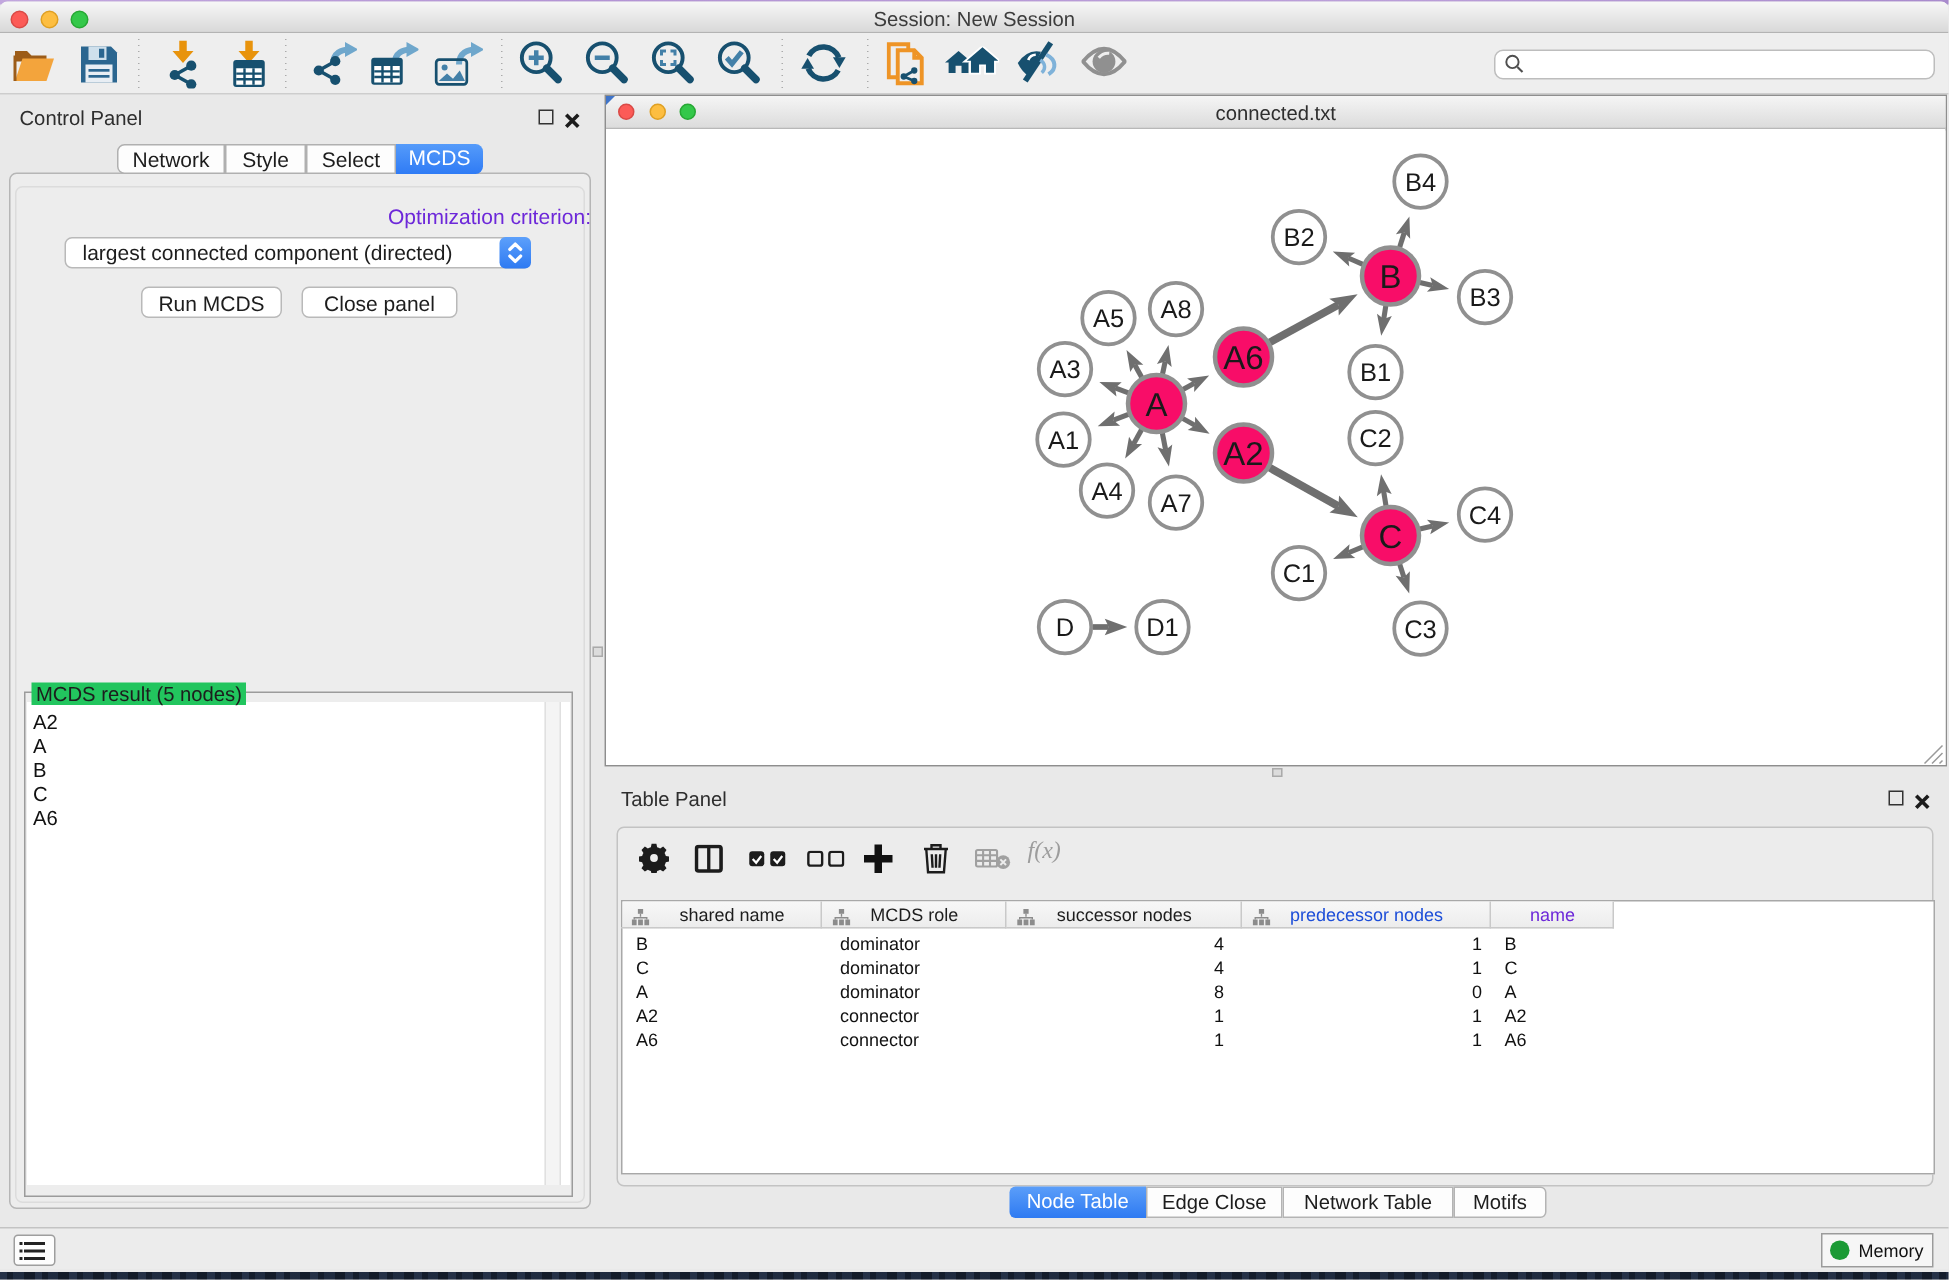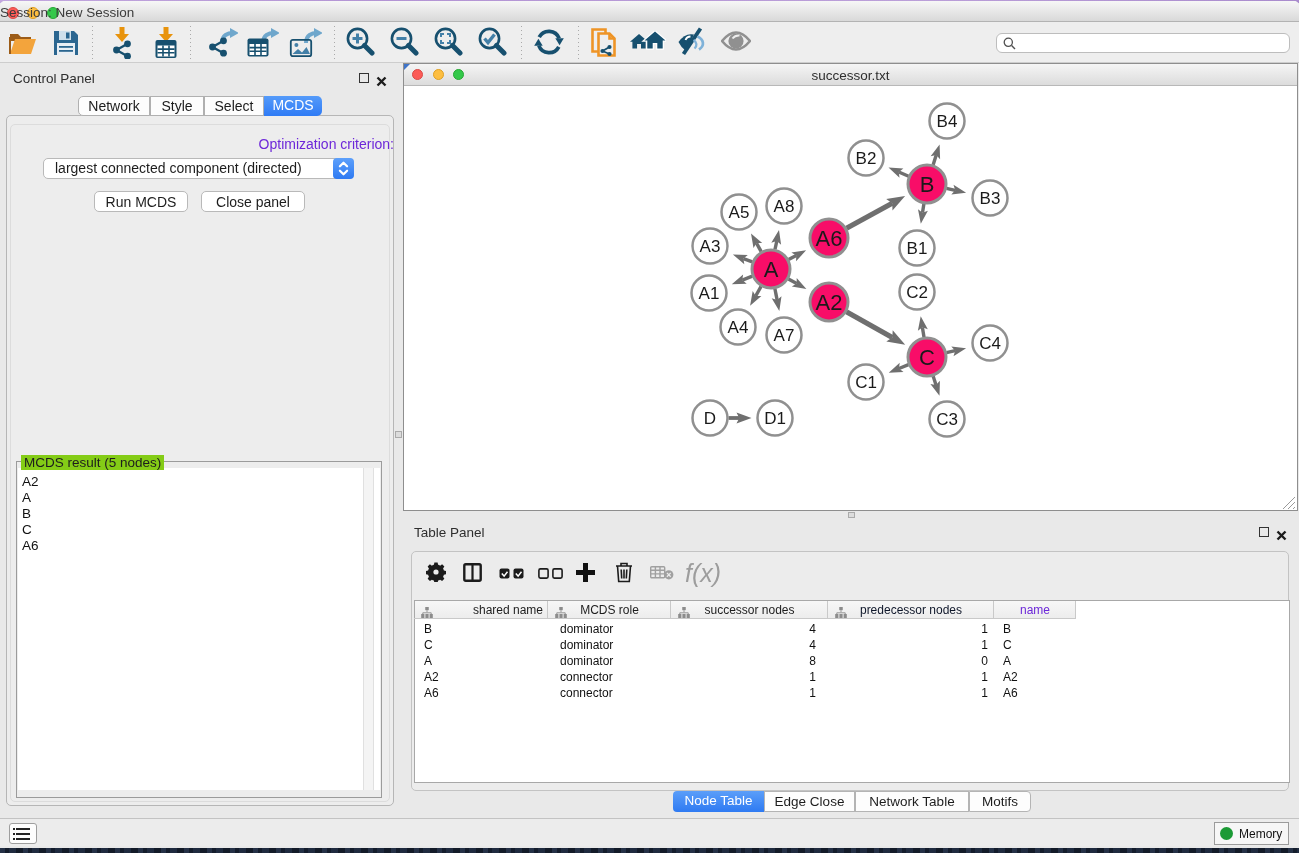--- a/index.html
+++ b/index.html
@@ -7,21 +7,21 @@
 .txt{white-space:nowrap}
 </style></head><body>
 <div class="abs" style="left:0;top:0;width:1299px;height:3px;background:linear-gradient(90deg,#c2a7de,#b394d4 30%,#bb9fd9 70%,#a98bcd)"></div>
 <div class="abs" style="left:0;top:848px;width:1299px;height:5px;background:#1a2538"></div>
 <div class="abs" style="left:0;top:848px;width:1299px;height:5px;background:repeating-linear-gradient(90deg,rgba(110,130,170,0.13) 0 5px,rgba(0,0,0,0.22) 5px 9px,rgba(100,120,160,0.07) 9px 16px,rgba(0,0,0,0.28) 16px 23px)"></div>
 <div class="abs" style="left:0;top:1px;width:1299px;height:845px;background:#e9e9e9;border-radius:5px 5px 0 0"></div>
 <div class="abs" style="left:0;top:1px;width:1299px;height:21px;border-radius:5px 5px 0 0;background:linear-gradient(#f7f7f7,#d9d9d9);border-bottom:1px solid #b3b3b3"></div>
 <div class="abs" style="left:7px;top:7px;width:12px;height:12px;border-radius:50%;background:#fc5b57;border:1px solid #d94a46"></div>
 <div class="abs" style="left:27px;top:7px;width:12px;height:12px;border-radius:50%;background:#fdbe41;border:1px solid #dfa023"></div>
 <div class="abs" style="left:47px;top:7px;width:12px;height:12px;border-radius:50%;background:#34c84a;border:1px solid #27a834"></div>
-<div class="abs txt" style="left:0;top:5px;width:1299px;height:16px;text-align:left;font-size:13.5px;color:#3c3c3c">Session: New Session</div>
+<div class="abs txt" style="left:0;top:5px;width:1299px;height:16px;text-align:center;font-size:13.5px;color:#3c3c3c">Session: New Session</div>
 <div class="abs" style="left:0;top:22px;width:1299px;height:41px;background:#eeeeee;border-bottom:1px solid #cdcdcd"></div>
 <div class="abs" style="left:92px;top:26px;width:1px;height:33px;background:repeating-linear-gradient(#aaa 0 1px,transparent 1px 4px)"></div>
 <div class="abs" style="left:190px;top:26px;width:1px;height:33px;background:repeating-linear-gradient(#aaa 0 1px,transparent 1px 4px)"></div>
 <div class="abs" style="left:334px;top:26px;width:1px;height:33px;background:repeating-linear-gradient(#aaa 0 1px,transparent 1px 4px)"></div>
 <div class="abs" style="left:521px;top:26px;width:1px;height:33px;background:repeating-linear-gradient(#aaa 0 1px,transparent 1px 4px)"></div>
 <div class="abs" style="left:578px;top:26px;width:1px;height:33px;background:repeating-linear-gradient(#aaa 0 1px,transparent 1px 4px)"></div>
 <div class="abs" style="left:8px;top:29px"><svg width="30" height="28" viewBox="0 0 30 28">
 <path d="M2 5 h8 l3 3 h10 v4 h-21 z" fill="#9c5c18"></path>
 <path d="M2 25 L7 10 H28 L23 25 z" fill="#f3a43c"></path>
 <path d="M2 25 L2 8" stroke="#9c5c18" stroke-width="2"></path>
@@ -163,37 +163,37 @@
 <div class="abs" style="left:264px;top:96px;width:58px;height:20px;background:linear-gradient(#559bfa,#2f7bf5);border:none;border-radius:0 5px 5px 0;font-size:14px;color:#fff;text-align:center;line-height:19px;z-index:3">MCDS</div>
 <div class="abs txt" style="left:0px;top:136px;width:394px;text-align:right;font-size:14px;color:#6d28d9">Optimization criterion:</div>
 <div class="abs" style="left:43px;top:158px;width:311px;height:21px;background:#fff;border:1px solid #b9b9b9;border-radius:5px"></div>
 <div class="abs txt" style="left:55px;top:160px;font-size:14px;color:#1d1d1d">largest connected component (directed)</div>
 <div class="abs" style="left:333px;top:158px;width:21px;height:21px;background:linear-gradient(#5da0fb,#2e7af2);border-radius:4px"><svg width="21" height="21" viewBox="0 0 21 21">
       <path d="M6.9 8.3 L10.5 4.7 L14.1 8.3 M6.9 12.7 L10.5 16.3 L14.1 12.7" stroke="#fff" stroke-width="2.2" fill="none" stroke-linecap="round" stroke-linejoin="round"></path>
     </svg></div>
 <div class="abs" style="left:94px;top:191px;width:94px;height:21px;background:#fff;border:1px solid #b9b9b9;border-radius:5px;font-size:14px;color:#1d1d1d;text-align:center;line-height:20px">Run MCDS</div>
 <div class="abs" style="left:201px;top:191px;width:104px;height:21px;background:#fff;border:1px solid #b9b9b9;border-radius:5px;font-size:14px;color:#1d1d1d;text-align:center;line-height:20px">Close panel</div>
 <div class="abs" style="left:16px;top:461px;width:366px;height:337px;border:1px solid #9b9b9b"></div>
-<div class="abs txt" style="left:21px;top:455px;background:#84cc16;padding:0 3px;font-size:13.5px;color:#1d1d1d;z-index:2">MCDS result (5 nodes)</div>
+<div class="abs txt" style="left:21px;top:455px;background:#22c55e;padding:0 3px;font-size:13.5px;color:#1d1d1d;z-index:2">MCDS result (5 nodes)</div>
 <div class="abs" style="left:18px;top:468px;width:362px;height:322px;background:#fff"></div>
 <div class="abs" style="left:363px;top:468px;width:11px;height:322px;background:#f4f4f4;border-left:1px solid #e0e0e0;border-right:1px solid #e0e0e0"></div>
 <div class="abs txt" style="left:22px;top:474px;font-size:13.5px;color:#111">A2</div>
 <div class="abs txt" style="left:22px;top:490px;font-size:13.5px;color:#111">A</div>
 <div class="abs txt" style="left:22px;top:506px;font-size:13.5px;color:#111">B</div>
 <div class="abs txt" style="left:22px;top:522px;font-size:13.5px;color:#111">C</div>
 <div class="abs txt" style="left:22px;top:538px;font-size:13.5px;color:#111">A6</div>
 <div class="abs" style="left:395px;top:431px;width:7px;height:7px;background:#dcdcdc;border:1px solid #aaa"></div>
 <div class="abs" style="left:848px;top:512px;width:7px;height:6px;background:#dcdcdc;border:1px solid #aaa"></div>
 <div class="abs" style="left:403px;top:63px;width:895px;height:448px;background:#fff;border:1px solid #8e8e8e"></div>
 <div class="abs" style="left:404px;top:64px;width:893px;height:22px;background:linear-gradient(#f5f5f5,#dcdcdc);border-bottom:1px solid #b8b8b8"></div>
 <div class="abs" style="left:404px;top:64px;width:0;height:0;border-left:6px solid #3f74c9;border-bottom:6px solid transparent"></div>
 <div class="abs" style="left:412px;top:69px;width:11px;height:11px;border-radius:50%;background:#fc5b57;border:1px solid #d94a46"></div>
 <div class="abs" style="left:433px;top:69px;width:11px;height:11px;border-radius:50%;background:#fdbe41;border:1px solid #dfa023"></div>
 <div class="abs" style="left:453px;top:69px;width:11px;height:11px;border-radius:50%;background:#34c84a;border:1px solid #27a834"></div>
-<div class="abs txt" style="left:404px;top:68px;width:893px;text-align:center;font-size:13.5px;color:#2e2e2e">successor.txt</div>
+<div class="abs txt" style="left:404px;top:68px;width:893px;text-align:center;font-size:13.5px;color:#2e2e2e">connected.txt</div>
 <div class="abs" style="left:404px;top:87px;width:893px;height:423px;background:#fff;overflow:hidden">
     <svg width="893" height="424" viewBox="0 0 893 424" xmlns="http://www.w3.org/2000/svg" style="position:absolute;left:0;top:0">
 <line x1="357.2" y1="164.6" x2="352.5" y2="156.1" stroke="#6f6f6f" stroke-width="3.4"></line>
 <polygon points="347.0,146.4 358.2,156.1 352.5,156.1 349.5,161.0" fill="#6f6f6f"></polygon>
 <line x1="371.0" y1="162.4" x2="372.8" y2="154.0" stroke="#6f6f6f" stroke-width="3.4"></line>
 <polygon points="375.0,143.0 377.1,157.7 372.8,154.0 367.3,155.7" fill="#6f6f6f"></polygon>
 <line x1="348.3" y1="174.9" x2="339.4" y2="171.6" stroke="#6f6f6f" stroke-width="3.4"></line>
 <polygon points="328.9,167.6 343.8,167.9 339.4,171.6 340.3,177.3" fill="#6f6f6f"></polygon>
 <line x1="348.3" y1="189.2" x2="338.3" y2="193.1" stroke="#6f6f6f" stroke-width="3.4"></line>
 <polygon points="327.8,197.2 339.1,187.4 338.3,193.1 342.7,196.8" fill="#6f6f6f"></polygon>
@@ -317,34 +317,34 @@
       </g>
     </svg></div>
 <div class="abs" style="left:650px;top:566px"><svg width="24" height="14" viewBox="0 0 24 14">
       <g fill="none" stroke="#a0a0a0" stroke-width="1.4">
 <rect x="0.7" y="0.7" width="14" height="11" rx="1"></rect>
         <path d="M0.7 4.2 h14 M0.7 7.9 h14 M5.4 0.7 v11 M10 0.7 v11"></path>
       </g>
 <circle cx="18.8" cy="8.8" r="4.6" fill="#a0a0a0"></circle>
       <path d="M16.9 6.9 l3.8 3.8 M20.7 6.9 l-3.8 3.8" stroke="#ececec" stroke-width="1.3"></path>
     </svg></div>
-<div class="abs" style="left:685px;top:559px"><span style="font-family:Liberation Sans, sans-serif;font-style:italic;font-size:25px;color:#9d9d9d">f(x)</span></div>
+<div class="abs" style="left:685px;top:559px"><span style="font-family:Liberation Serif, serif;font-style:italic;font-size:16px;color:#9d9d9d">f(x)</span></div>
 <div class="abs" style="left:414px;top:600px;width:876px;height:183px;background:#fff;border:1px solid #a8a8a8"></div>
 <div class="abs" style="left:415px;top:601px;width:661px;height:18px;background:linear-gradient(#f7f7f7,#ececec)"></div>
 <div class="abs" style="left:414px;top:601px;width:134px;height:18px;border-right:1px solid #c9c9c9;border-bottom:1px solid #c9c9c9"></div>
 <div class="abs" style="left:421px;top:604px;width:12px;height:11px"><svg width="12" height="11" viewBox="0 0 12 11">
       <g fill="#8c8c8c">
         <rect x="4.25" y="0" width="3.5" height="3.2"></rect>
         <rect x="0.2" y="7" width="3.2" height="4"></rect>
         <rect x="4.4" y="7" width="3.2" height="4"></rect>
         <rect x="8.6" y="7" width="3.2" height="4"></rect>
         <path d="M6 3.2 v2 M1.8 7 v-1.2 h8.4 V7" stroke="#8c8c8c" stroke-width="0.9" fill="none"></path>
       </g>
     </svg></div>
-<div class="abs txt" style="left:434px;top:603px;width:148px;text-align:center;font-size:12px;color:#1d1d1d">shared name</div>
+<div class="abs txt" style="left:414px;top:603px;width:148px;text-align:center;font-size:12px;color:#1d1d1d">shared name</div>
 <div class="abs" style="left:548px;top:601px;width:123px;height:18px;border-right:1px solid #c9c9c9;border-bottom:1px solid #c9c9c9"></div>
 <div class="abs" style="left:555px;top:604px;width:12px;height:11px"><svg width="12" height="11" viewBox="0 0 12 11">
       <g fill="#8c8c8c">
         <rect x="4.25" y="0" width="3.5" height="3.2"></rect>
         <rect x="0.2" y="7" width="3.2" height="4"></rect>
         <rect x="4.4" y="7" width="3.2" height="4"></rect>
         <rect x="8.6" y="7" width="3.2" height="4"></rect>
         <path d="M6 3.2 v2 M1.8 7 v-1.2 h8.4 V7" stroke="#8c8c8c" stroke-width="0.9" fill="none"></path>
       </g>
     </svg></div>
@@ -363,21 +363,21 @@
 <div class="abs" style="left:828px;top:601px;width:166px;height:18px;border-right:1px solid #c9c9c9;border-bottom:1px solid #c9c9c9"></div>
 <div class="abs" style="left:835px;top:604px;width:12px;height:11px"><svg width="12" height="11" viewBox="0 0 12 11">
       <g fill="#8c8c8c">
         <rect x="4.25" y="0" width="3.5" height="3.2"></rect>
         <rect x="0.2" y="7" width="3.2" height="4"></rect>
         <rect x="4.4" y="7" width="3.2" height="4"></rect>
         <rect x="8.6" y="7" width="3.2" height="4"></rect>
         <path d="M6 3.2 v2 M1.8 7 v-1.2 h8.4 V7" stroke="#8c8c8c" stroke-width="0.9" fill="none"></path>
       </g>
     </svg></div>
-<div class="abs txt" style="left:828px;top:603px;width:166px;text-align:center;font-size:12px;color:#0f172a">predecessor nodes</div>
+<div class="abs txt" style="left:828px;top:603px;width:166px;text-align:center;font-size:12px;color:#1d4ed8">predecessor nodes</div>
 <div class="abs" style="left:994px;top:601px;width:82px;height:18px;border-right:1px solid #c9c9c9;border-bottom:1px solid #c9c9c9"></div>
 <div class="abs txt" style="left:994px;top:603px;width:82px;text-align:center;font-size:12px;color:#6d28d9">name</div>
 <div class="abs txt" style="left:424px;top:622px;font-size:12px;color:#111">B</div>
 <div class="abs txt" style="left:560px;top:622px;font-size:12px;color:#111">dominator</div>
 <div class="abs txt" style="left:671px;top:622px;width:145px;text-align:right;font-size:12px;color:#111">4</div>
 <div class="abs txt" style="left:828px;top:622px;width:160px;text-align:right;font-size:12px;color:#111">1</div>
 <div class="abs txt" style="left:1003px;top:622px;font-size:12px;color:#111">B</div>
 <div class="abs txt" style="left:424px;top:638px;font-size:12px;color:#111">C</div>
 <div class="abs txt" style="left:560px;top:638px;font-size:12px;color:#111">dominator</div>
 <div class="abs txt" style="left:671px;top:638px;width:145px;text-align:right;font-size:12px;color:#111">4</div>

